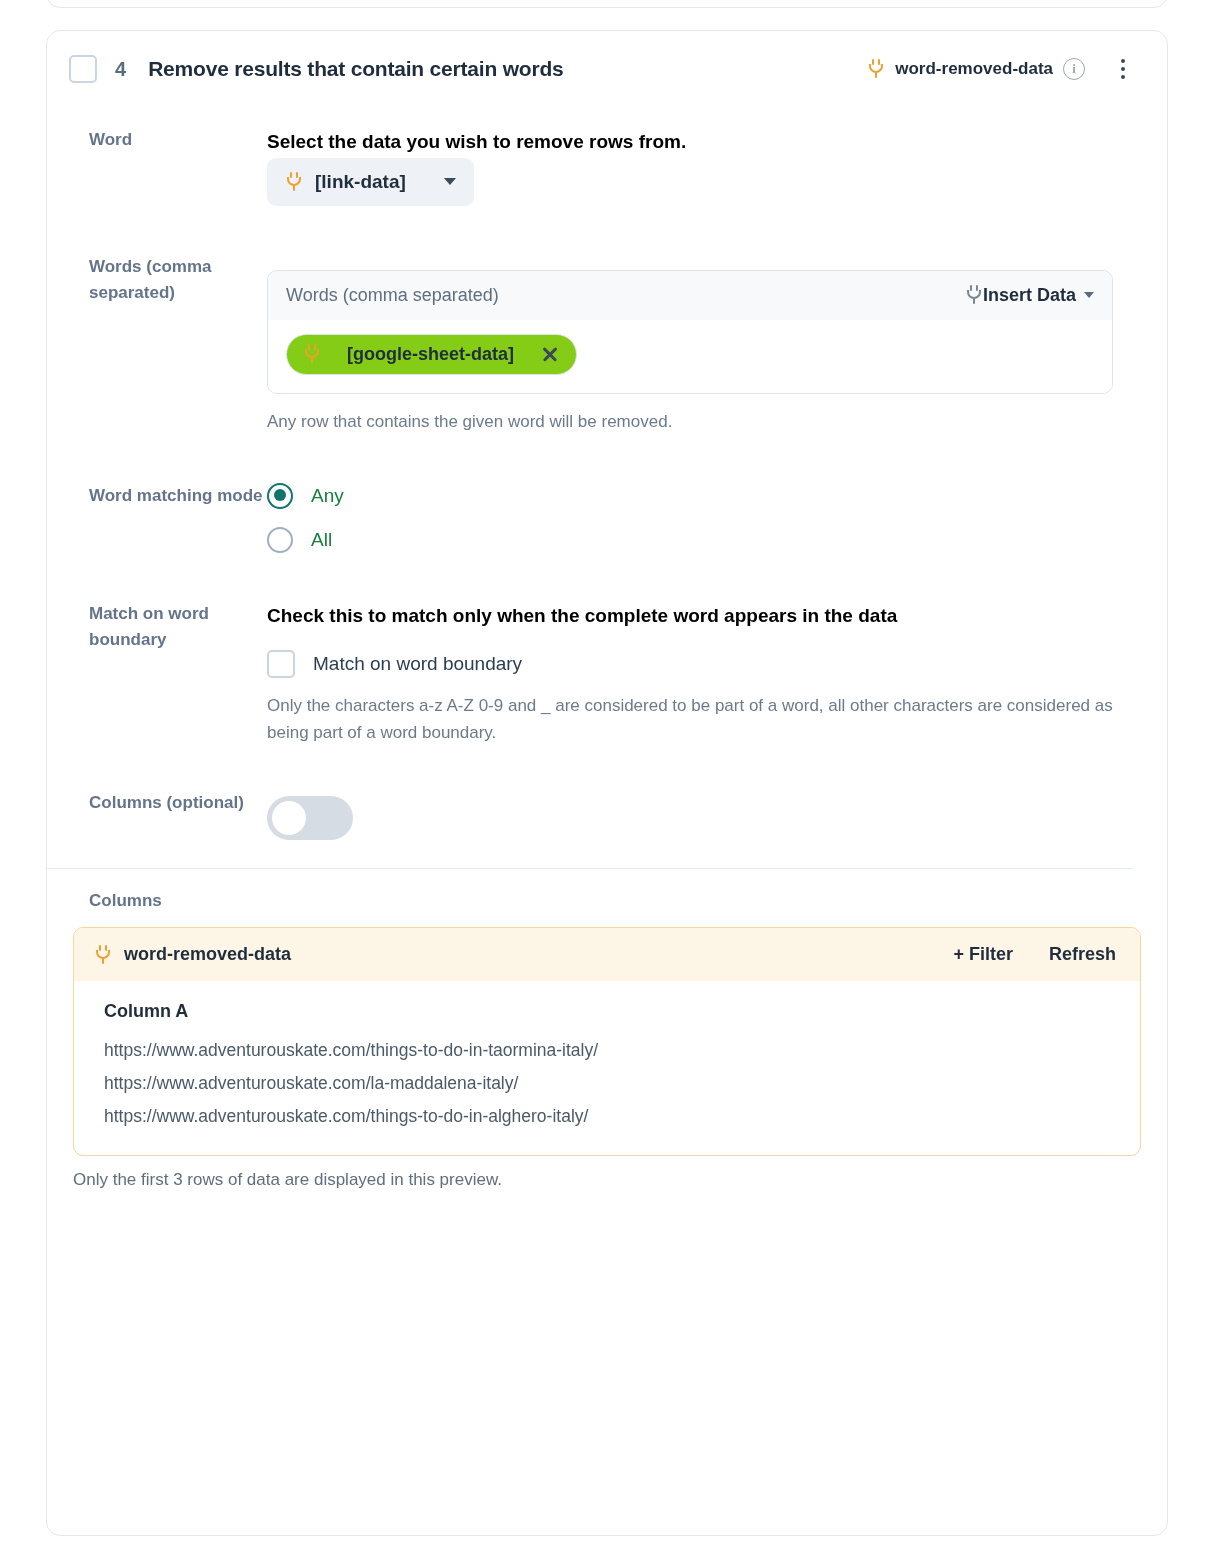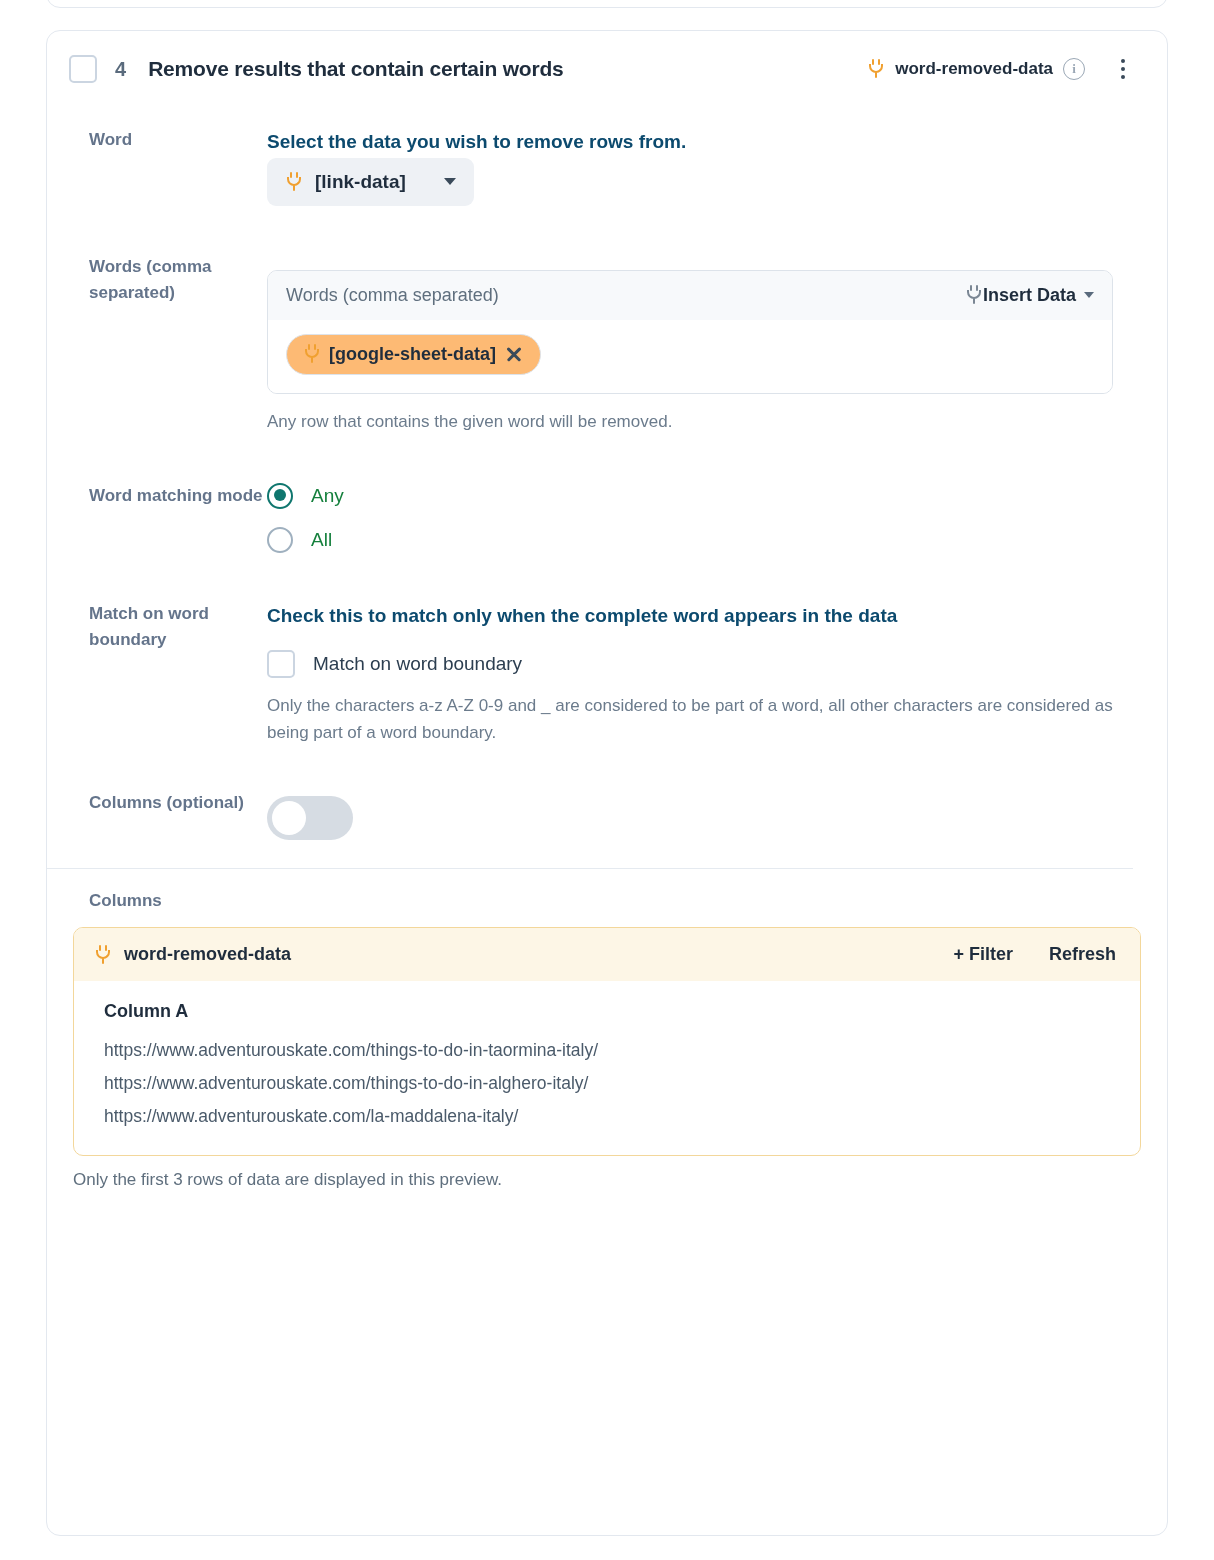--- a/index.html
+++ b/index.html
@@ -174,21 +174,21 @@
     color: #64748b;
     line-height: 1.55;
   }
   .row-content {
     flex: 1;
     padding-right: 20px;
   }
   .desc {
     font-size: 19px;
     font-weight: bold;
-    color: #0c4a6e;
+    color: #000000;
     line-height: 1.62;
     margin: 0;
   }
 
   
   .select-chip {
     display: inline-flex;
     align-items: center;
     gap: 12px;
     background: #eef1f5;
@@ -245,25 +245,25 @@
     font-weight: bold;
     color: #1f2d3d;
   }
   .words-box-bottom {
     padding: 14px 18px 18px 18px;
     background: #fff;
   }
   .token {
     display: inline-flex;
     align-items: center;
-    gap: 8px;
+    gap: 26px;
     border: 1px solid #dde3ea;
     border-radius: 22px;
     padding: 9px 16px;
-    background: #fdba74;
+    background: #84cc16;
   }
   .token .txt {
     font-size: 18px;
     font-weight: bold;
     color: #1f2d3d;
   }
   .x-icon {
     position: relative;
     width: 20px; height: 20px;
     cursor: pointer;
@@ -551,20 +551,20 @@
       </span>
       <span class="name">word-removed-data</span>
       <span class="output-actions">
         <span>+ Filter</span>
         <span>Refresh</span>
       </span>
     </div>
     <div class="output-body">
       <div class="col-head">Column A</div>
       <div class="cell">https://www.adventurouskate.com/things-to-do-in-taormina-italy/</div>
+      <div class="cell">https://www.adventurouskate.com/la-maddalena-italy/</div>
       <div class="cell">https://www.adventurouskate.com/things-to-do-in-alghero-italy/</div>
-      <div class="cell">https://www.adventurouskate.com/la-maddalena-italy/</div>
     </div>
   </div>
 
   <div class="preview-note">Only the first 3 rows of data are displayed in this preview.</div>
 
 </div>
 
 </body></html>

